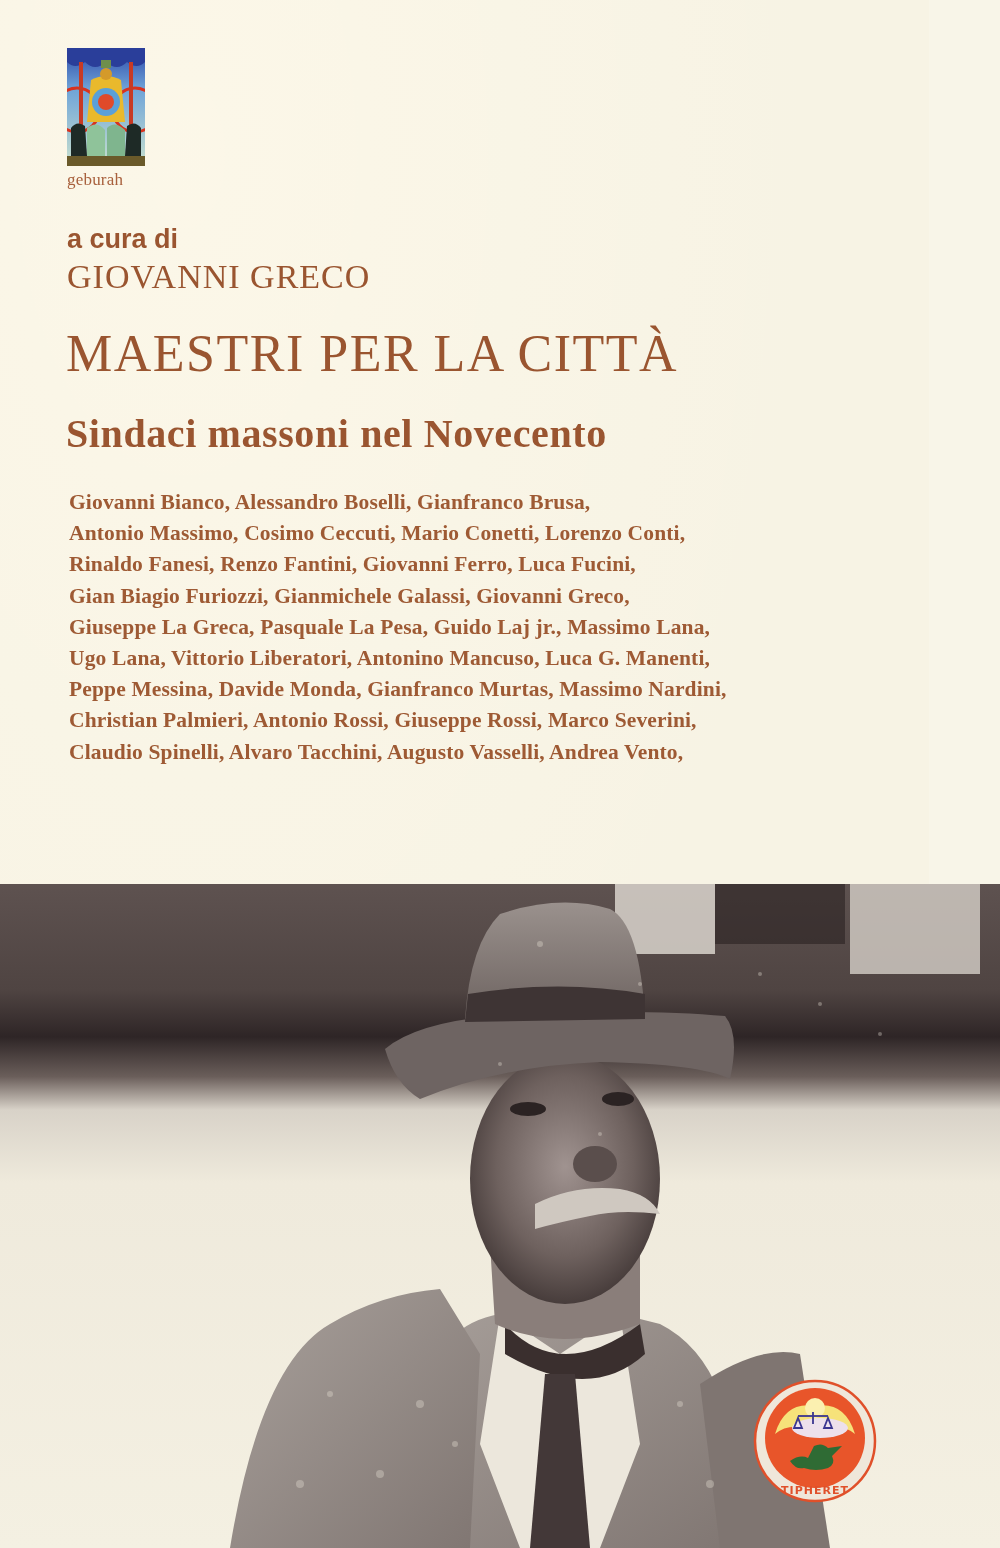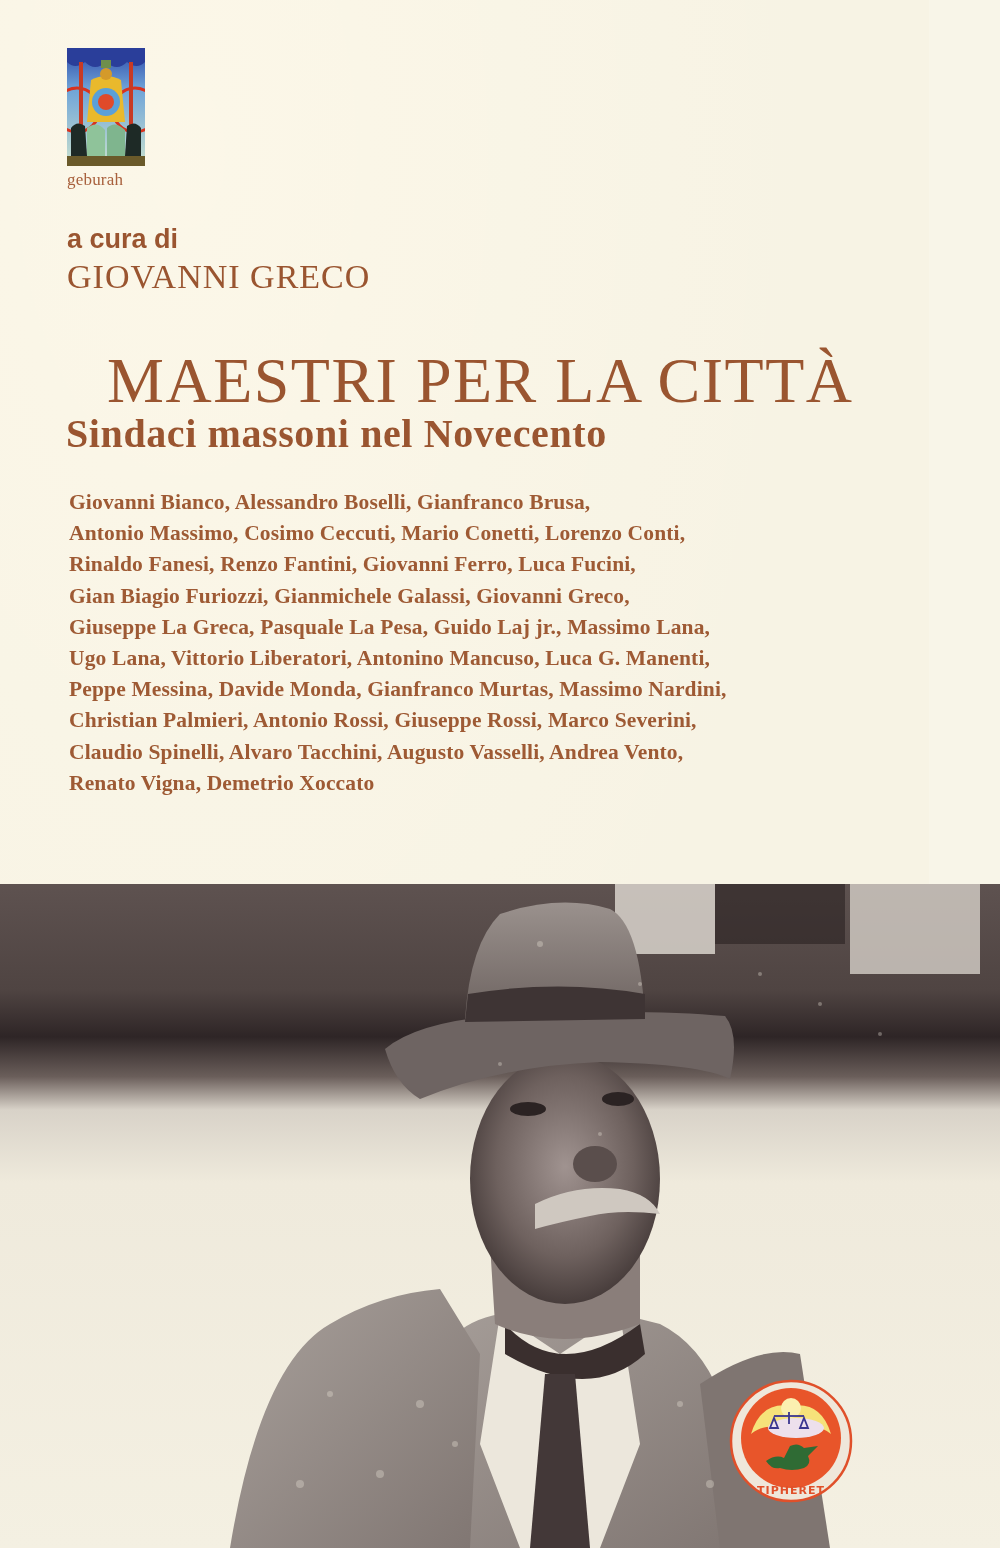--- a/index.html
+++ b/index.html
@@ -27,41 +27,41 @@
       position: absolute; left: 67px; top: 224px;
       font-family: Liberation Sans, sans-serif; font-weight: bold;
       font-size: 27px; color: #9a5530;
     }
     .curator-name {
       position: absolute; left: 67px; top: 258px;
       font-family: Liberation Serif, serif;
       font-size: 34px; color: #9a5530; letter-spacing: 1px;
     }
     .title {
-      position: absolute; left: 66px; top: 344px;
+      position: absolute; left: 66px; top: 324px;
       font-family: "Liberation Serif", serif;
-      font-size: 64px; color: #9a5530; letter-spacing: 1.5px; white-space: nowrap; margin-left: 41px;
+      font-size: 52px; color: #9a5530; letter-spacing: 1.5px; white-space: nowrap;
     }
     .subtitle {
       position: absolute; left: 66px; top: 410px;
       font-family: "Liberation Serif", serif; font-weight: bold;
       font-size: 40px; color: #9a5530; white-space: nowrap; letter-spacing: 0.6px;
     }
     .contributors {
       position: absolute; left: 69px; top: 487px; width: 900px;
       font-family: "Liberation Serif", serif; font-weight: bold;
       font-size: 21.5px; line-height: 31.2px; color: #9e5a34;
     }
     .contributors .line { white-space: nowrap; display: block; letter-spacing: 0.15px; }
     .photo {
       position: absolute; left: 0; top: 884px; width: 1000px; height: 664px;
       overflow: hidden;
     }
     .publisher-logo {
-      position: absolute; left: 726px; top: 1376px; width: 130px; height: 130px;
+      position: absolute; left: 750px; top: 1376px; width: 130px; height: 130px;
     }
   </style>
 </head>
 <body>
 
 <div class="cover">
 
   <div class="series-emblem">
     <svg width="78" height="118" viewBox="0 0 78 118">
       <defs>
@@ -106,21 +106,20 @@
   <div class="contributors">
     <span class="line">Giovanni Bianco, Alessandro Boselli, Gianfranco Brusa,</span>
     <span class="line">Antonio Massimo, Cosimo Ceccuti, Mario Conetti, Lorenzo Conti,</span>
     <span class="line">Rinaldo Fanesi, Renzo Fantini, Giovanni Ferro, Luca Fucini,</span>
     <span class="line">Gian Biagio Furiozzi, Gianmichele Galassi, Giovanni Greco,</span>
     <span class="line">Giuseppe La Greca, Pasquale La Pesa, Guido Laj jr., Massimo Lana,</span>
     <span class="line">Ugo Lana, Vittorio Liberatori, Antonino Mancuso, Luca G. Manenti,</span>
     <span class="line">Peppe Messina, Davide Monda, Gianfranco Murtas, Massimo Nardini,</span>
     <span class="line">Christian Palmieri, Antonio Rossi, Giuseppe Rossi, Marco Severini,</span>
     <span class="line">Claudio Spinelli, Alvaro Tacchini, Augusto Vasselli, Andrea Vento,</span>
-    <span class="line">Renato Vigna, Demetrio Xoccato</span>
   </div>
 
   <div class="photo">
     <svg width="1000" height="664" viewBox="0 0 1000 664">
       <defs>
         <linearGradient id="bg" x1="0" y1="0" x2="0" y2="1">
           <stop offset="0" stop-color="#5e5250"></stop>
           <stop offset="0.16" stop-color="#4f4442"></stop>
           <stop offset="0.23" stop-color="#2e2526"></stop>
           <stop offset="0.29" stop-color="#6a5e5a"></stop>

